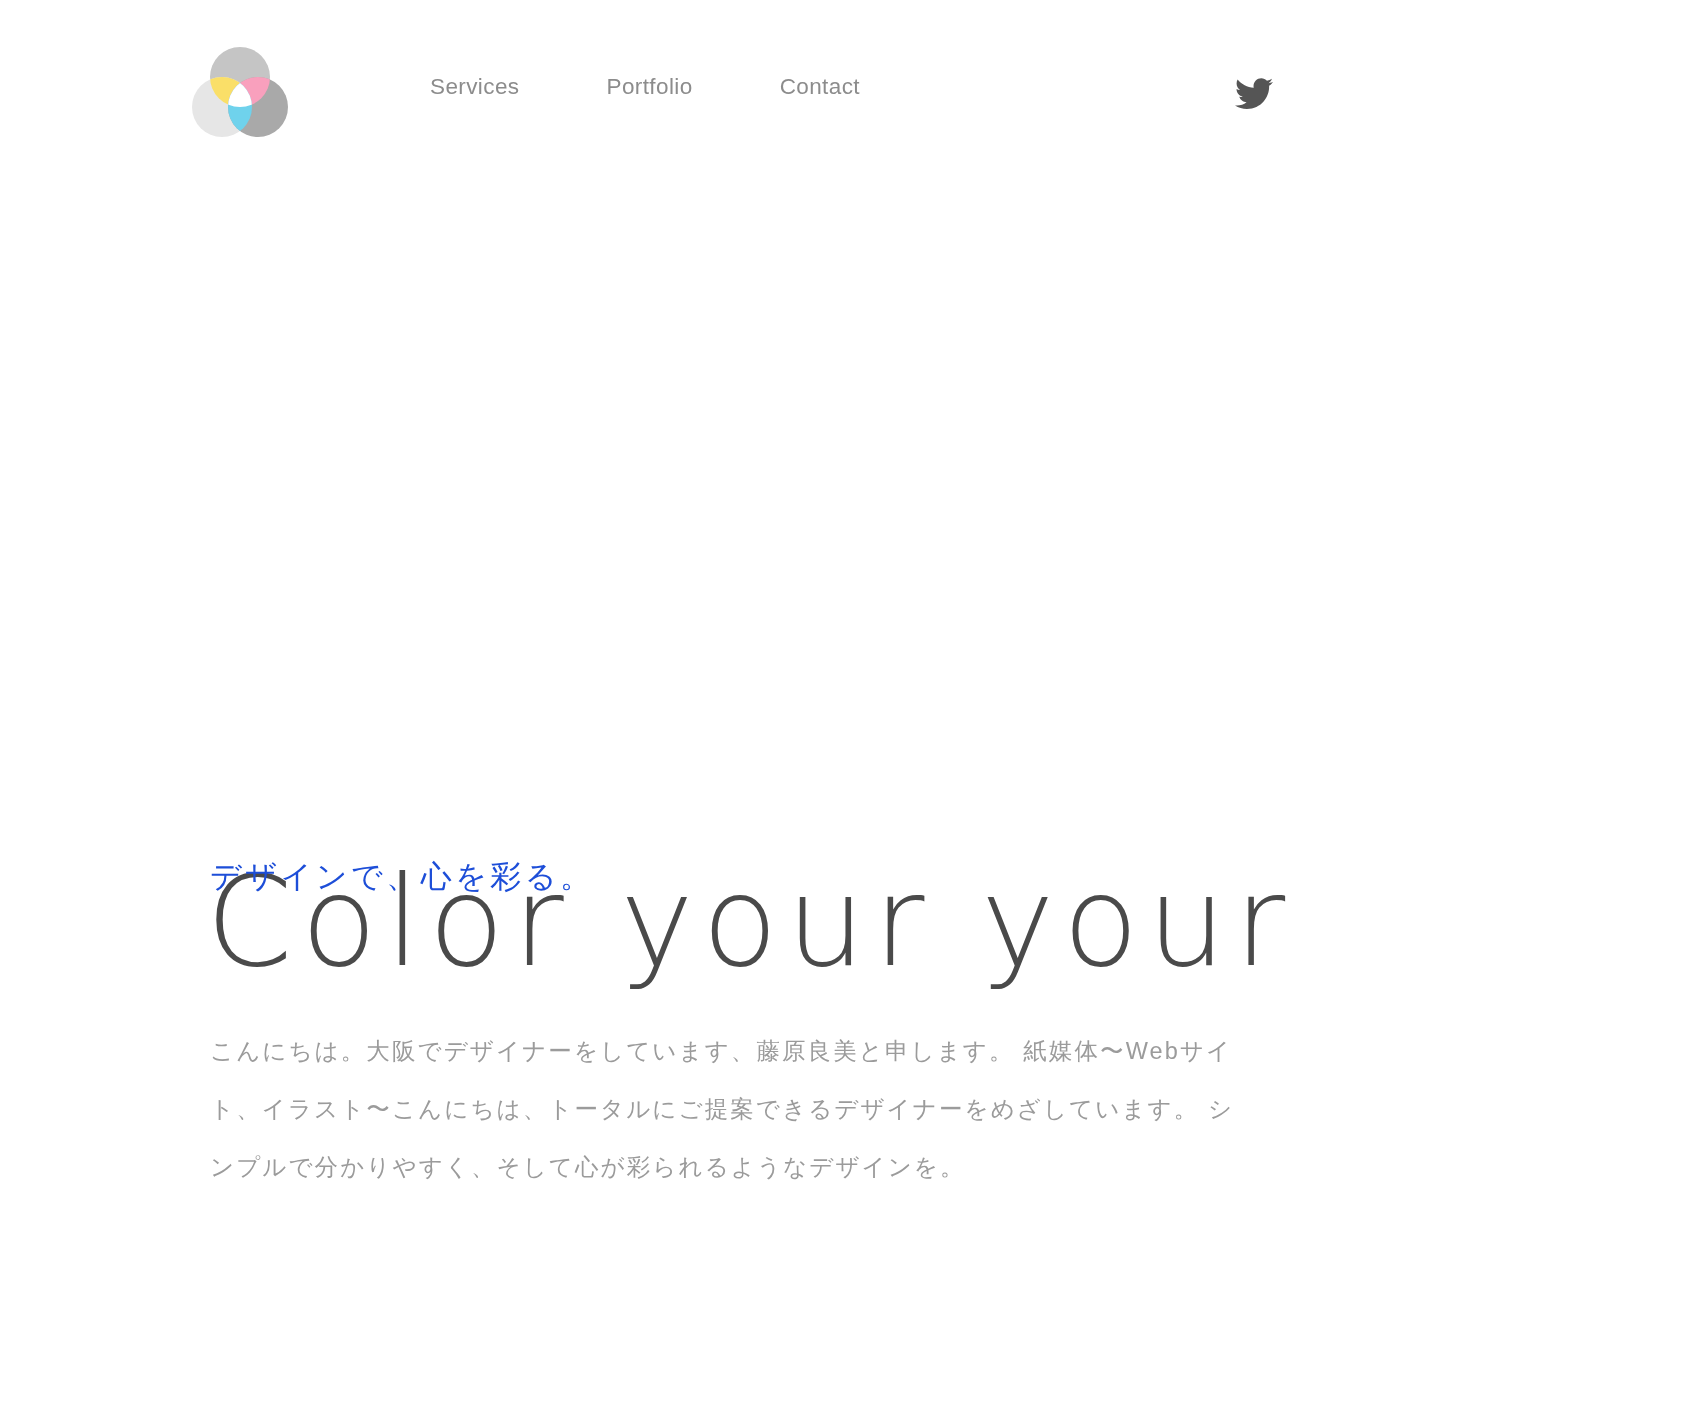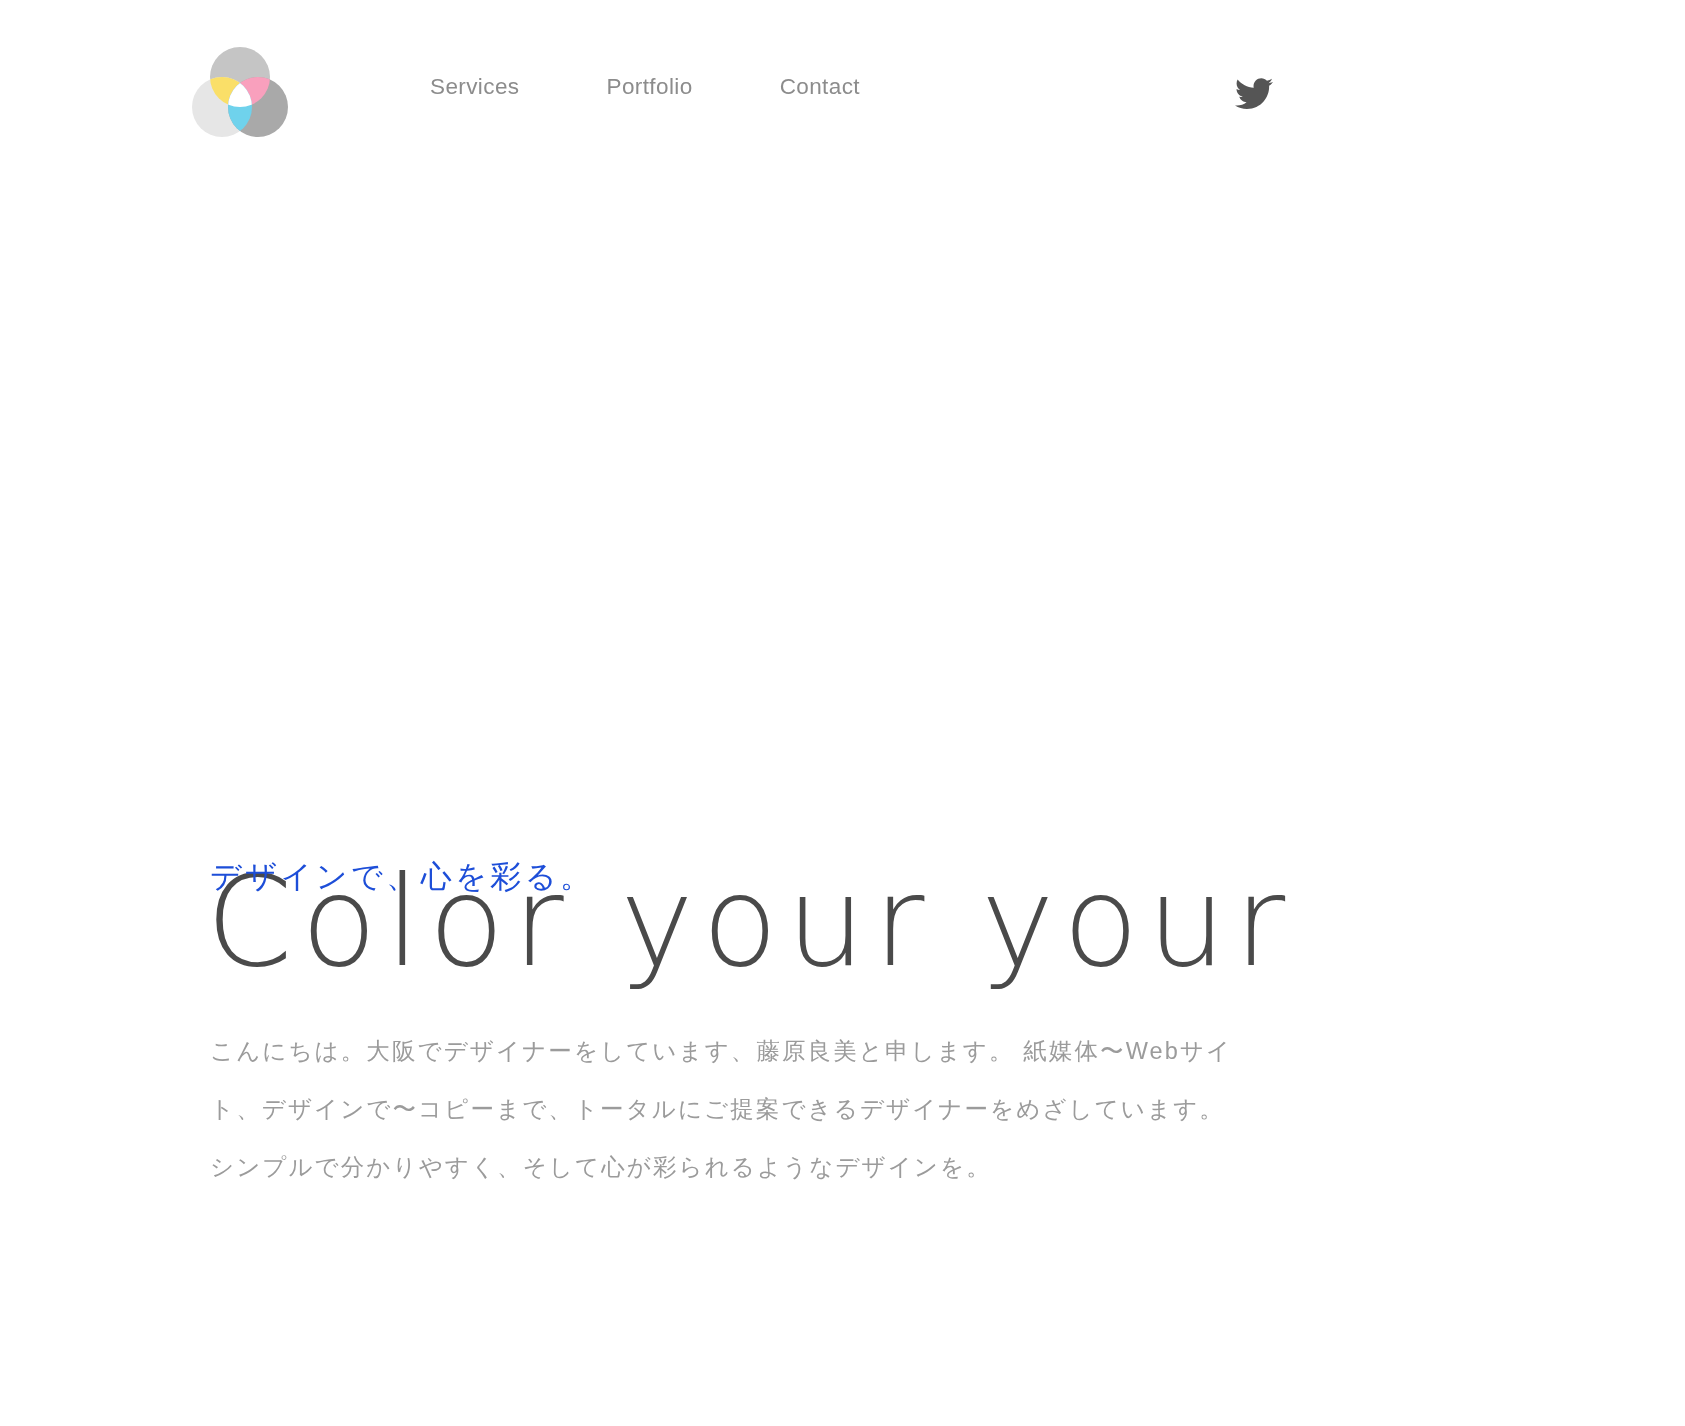--- a/index.html
+++ b/index.html
@@ -169,15 +169,15 @@
 
 <main class="hero">
 
   <h1 class="hero-title">
     <span class="title-line">Color your your</span>
     
   </h1>
 
   <p class="hero-subtitle">デザインで、心を彩る。</p>
 
-  <p class="hero-body">こんにちは。大阪でデザイナーをしています、藤原良美と申します。 紙媒体〜Webサイト、デザインで〜コピーまで、トータルにご提案できるデザイナーをめざしています。 シンプルで分かりやすく、そして心が彩られるようなデザインを。</p>
+  <p class="hero-body">こんにちは。大阪でデザイナーをしています、藤原良美と申します。 紙媒体〜Webサイト、イラスト〜こんにちは、トータルにご提案できるデザイナーをめざしています。 シンプルで分かりやすく、そして心が彩られるようなデザインを。</p>
 
 </main>
 
 </body></html>

